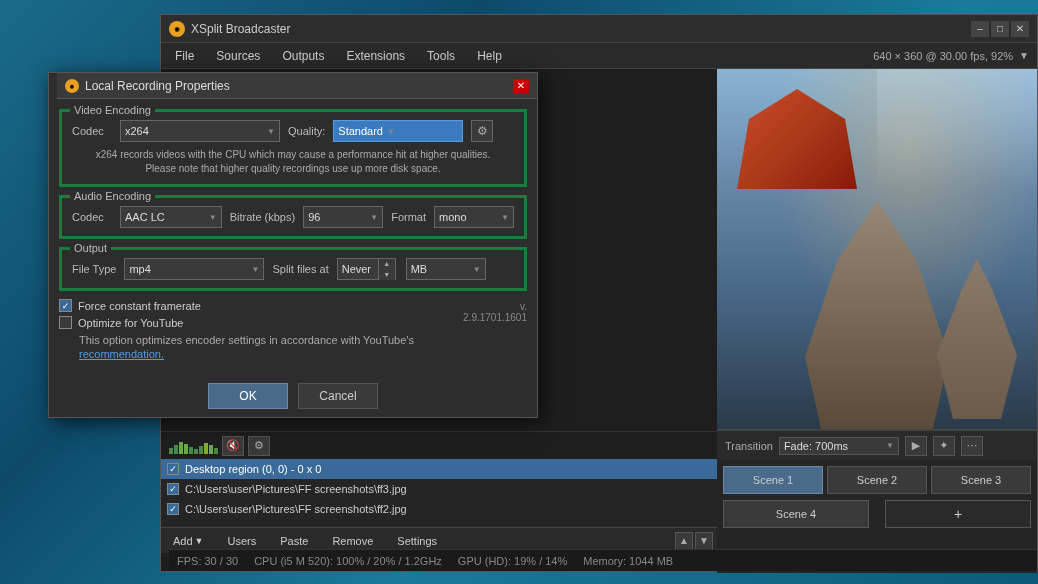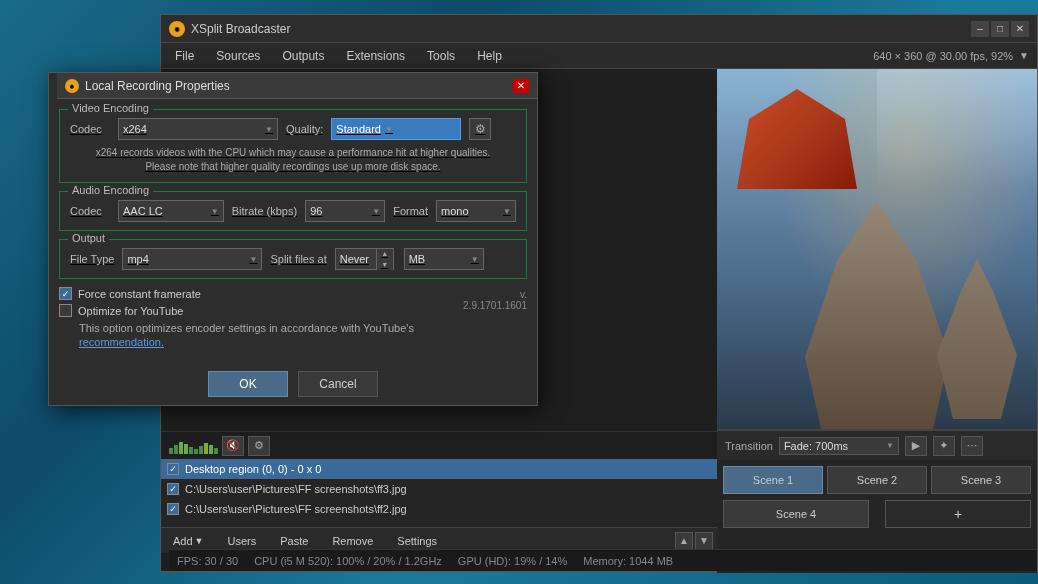--- a/index.html
+++ b/index.html
@@ -375,25 +375,24 @@
       align-items: center;
       justify-content: center;
     }
 
     .dialog-content {
       padding: 10px;
     }
 
     
     .section-group {
-      border: 1px solid #15803d;
+      border: 3px solid #15803d;
       margin-bottom: 8px;
       padding: 8px 10px;
       position: relative;
-      text-decoration: underline;
     }
     .section-label {
       position: absolute;
       top: -8px;
       left: 8px;
       background: #2d2d2d;
       padding: 0 4px;
       color: #bbb;
       font-size: 11px;
     }

